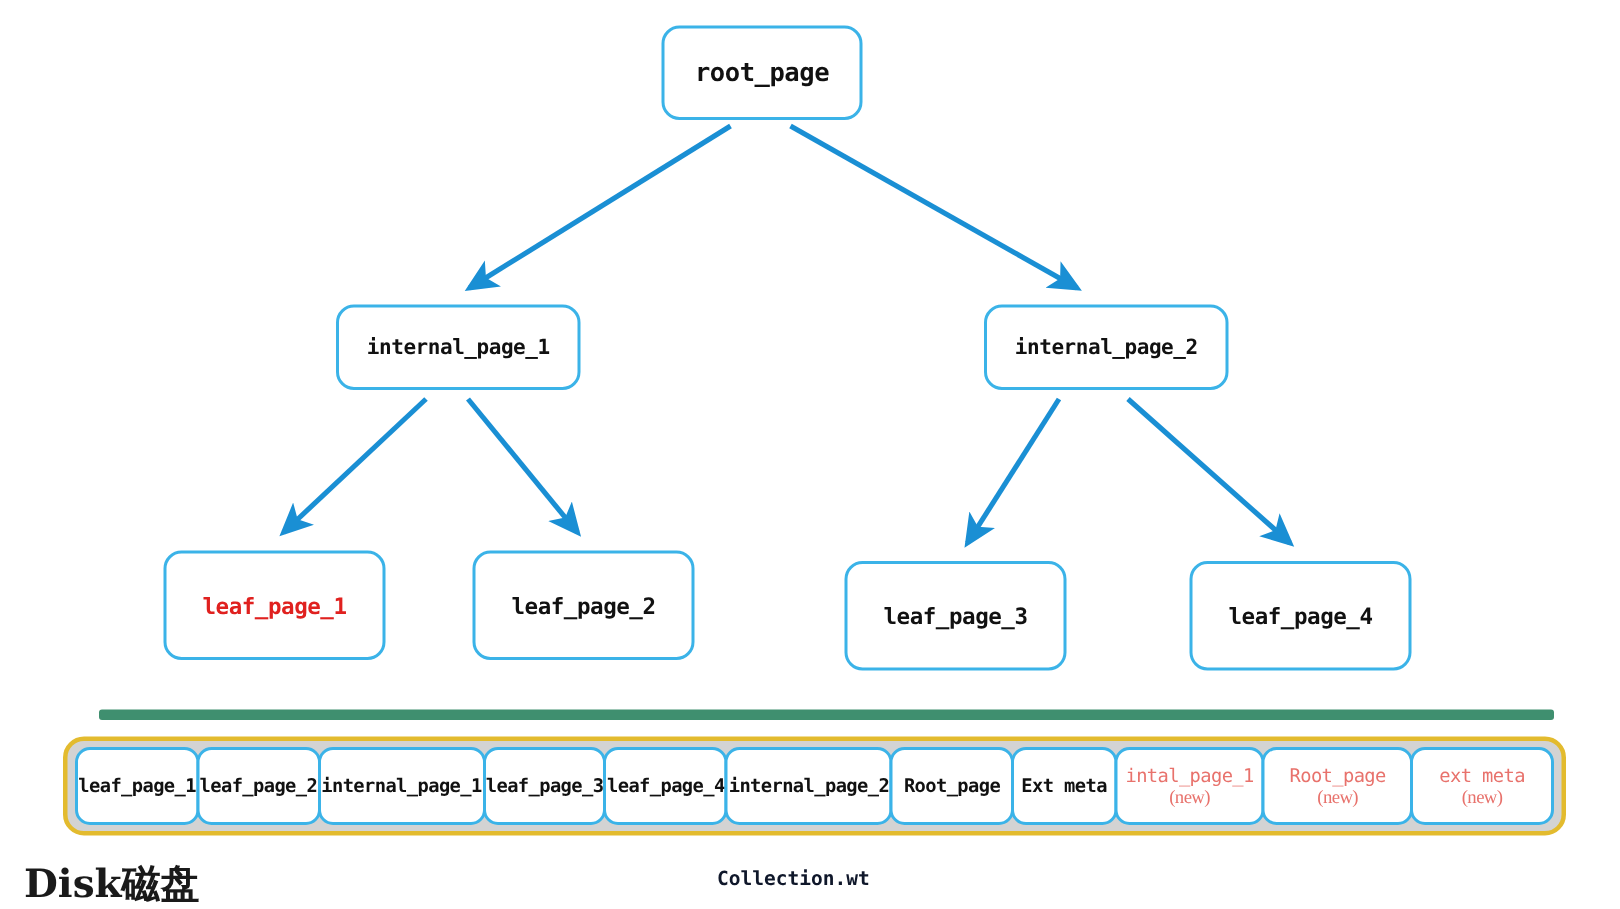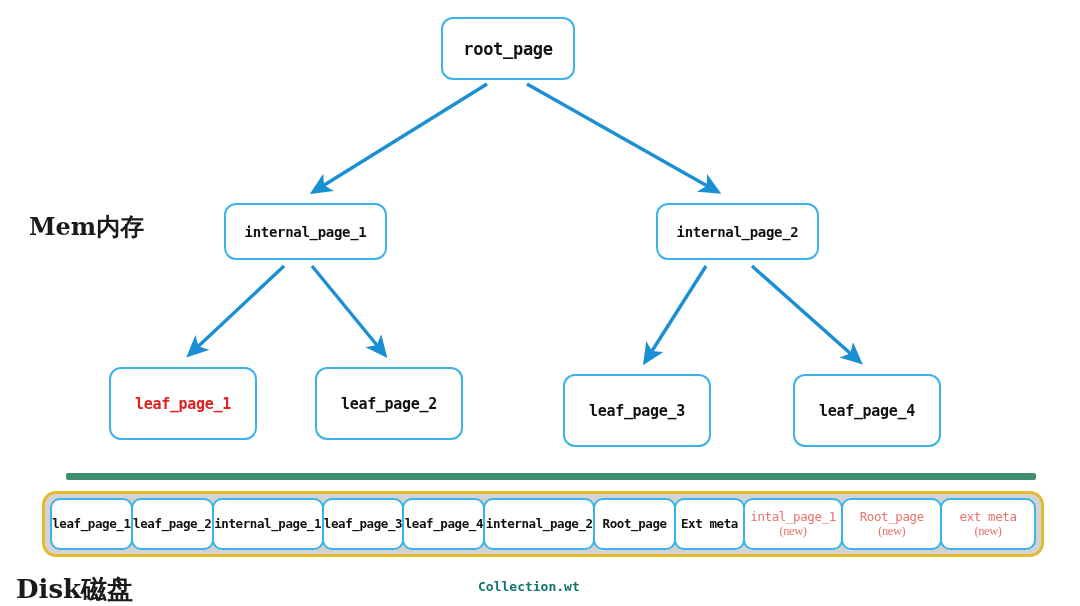--- a/index.html
+++ b/index.html
@@ -110,21 +110,21 @@
   .disk-cell .main { line-height: 1.15; }
 
   
   .collection-label {
     position: absolute;
     left: 478px;
     top: 579px;
     font-family: "DejaVu Sans Mono", "Liberation Mono", monospace;
     font-size: 13px;
     font-weight: bold;
-    color: #0f766e;
+    color: #0f172a;
   }
   .watermark {
     position: absolute;
     left: 710px;
     top: 568px;
     font-family: "DejaVu Sans", "Liberation Sans", sans-serif;
     font-size: 25px;
     color: #c9c9c9;
     white-space: nowrap;
   }
@@ -165,21 +165,20 @@
   <div class="node leaf2">
     <span>leaf_page_2</span>
   </div>
   <div class="node leaf3">
     <span>leaf_page_3</span>
   </div>
   <div class="node leaf4">
     <span>leaf_page_4</span>
   </div>
 
-  <div class="side-label mem">Mem内存</div>
   <div class="side-label disk">Disk磁盘</div>
 
   <div class="divider"></div>
 
   <div class="disk-container" id="disk-container">
       <div class="disk-cell" style="width: 88px;">
         <div class="main">leaf_page_1</div>
       </div>
       <div class="disk-cell" style="width: 88px;">
         <div class="main">leaf_page_2</div>

